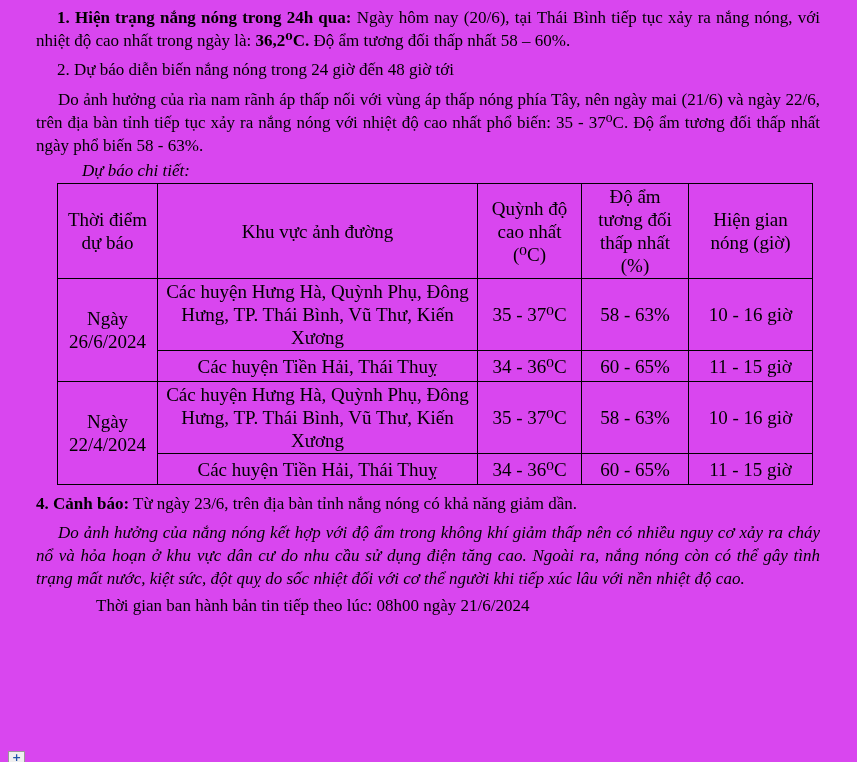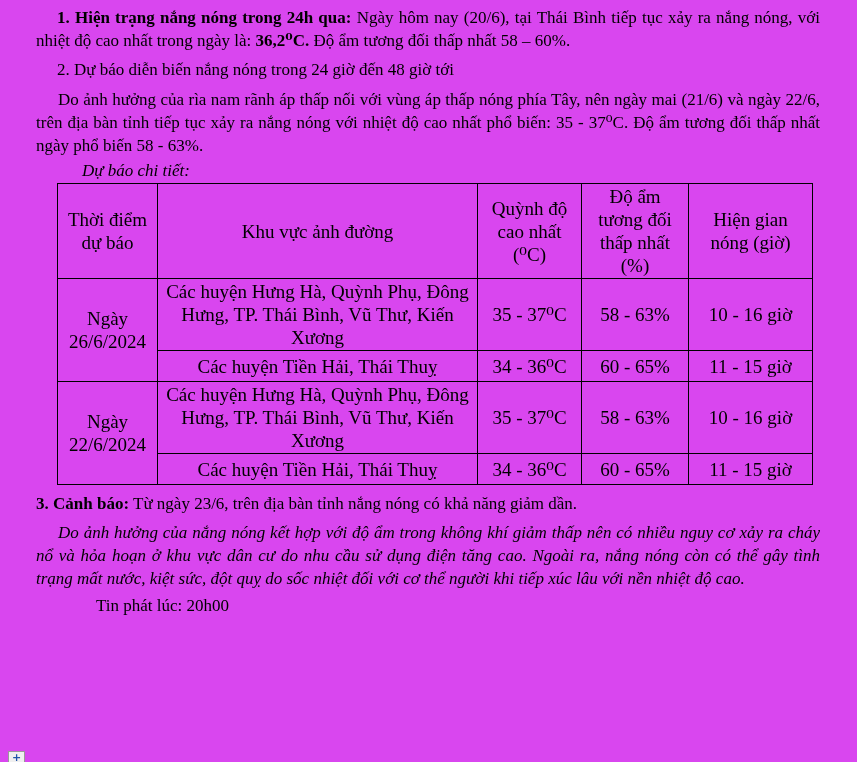--- a/index.html
+++ b/index.html
@@ -106,40 +106,40 @@
         <td>58 - 63%</td>
         <td>10 - 16 giờ</td>
       </tr>
       <tr class="short">
         <td>Các huyện Tiền Hải, Thái Thuỵ</td>
         <td>34 - 36⁰C</td>
         <td>60 - 65%</td>
         <td>11 - 15 giờ</td>
       </tr>
       <tr class="tall">
-        <td rowspan="2">Ngày 22/6/2024</td>
+        <td rowspan="2">Ngày 22/4/2024</td>
         <td>Các huyện Hưng Hà, Quỳnh Phụ, Đông Hưng, TP. Thái Bình, Vũ Thư, Kiến Xương</td>
         <td>35 - 37⁰C</td>
         <td>58 - 63%</td>
         <td>10 - 16 giờ</td>
       </tr>
       <tr class="short">
         <td>Các huyện Tiền Hải, Thái Thuỵ</td>
         <td>34 - 36⁰C</td>
         <td>60 - 65%</td>
         <td>11 - 15 giờ</td>
       </tr>
     </tbody>
   </table>
 
-  <p class="mt7"><b>3. Cảnh báo:</b><span> Từ ngày 23/6, trên địa bàn tỉnh nắng nóng có khả năng giảm dần.</span></p>
+  <p class="mt7"><b>4. Cảnh báo:</b><span> Từ ngày 23/6, trên địa bàn tỉnh nắng nóng có khả năng giảm dần.</span></p>
 
 
 
   <p class="ind2 italic mt6">Do ảnh hưởng của nắng nóng kết hợp với độ ẩm trong không khí giảm thấp nên có nhiều nguy cơ xảy ra cháy nổ và hỏa hoạn ở khu vực dân cư do nhu cầu sử dụng điện tăng cao. Ngoài ra, nắng nóng còn có thể gây tình trạng mất nước, kiệt sức, đột quỵ do sốc nhiệt đối với cơ thể người khi tiếp xúc lâu với nền nhiệt độ cao.</p>
 
 
+  <p class="ind4 bold mt4">Thời gian ban hành bản tin tiếp theo lúc: 08h00 ngày 21/6/2024</p>
 
-  <p class="ind4 bold mt4">Tin phát lúc: 20h00</p>
 
   <div class="plus-box">+</div>
 
 </div>
 
 </body></html>

